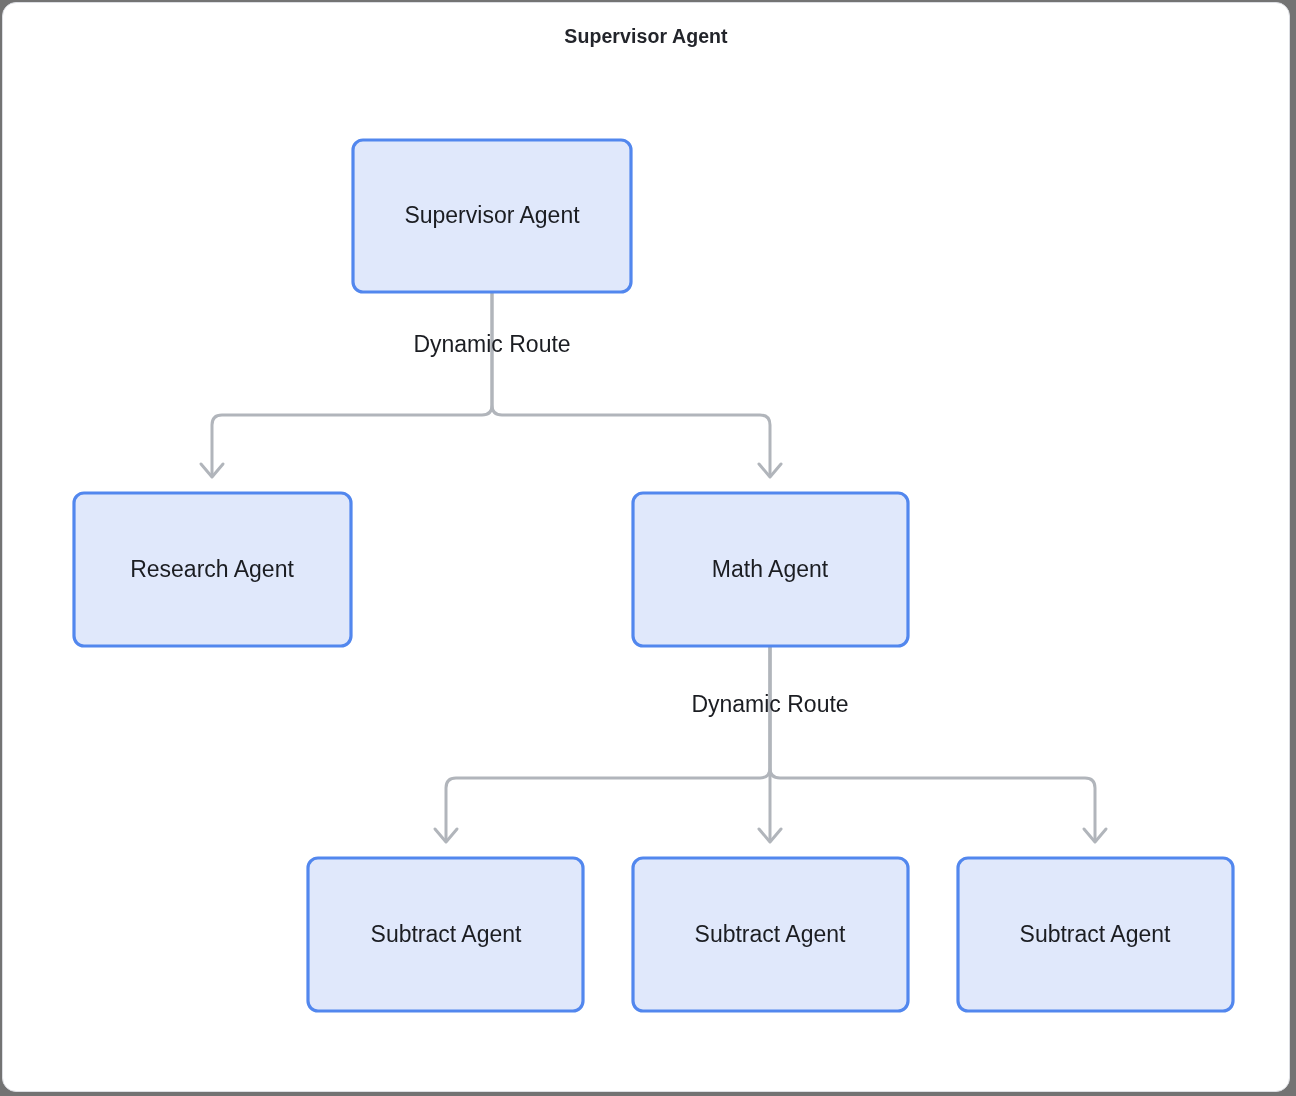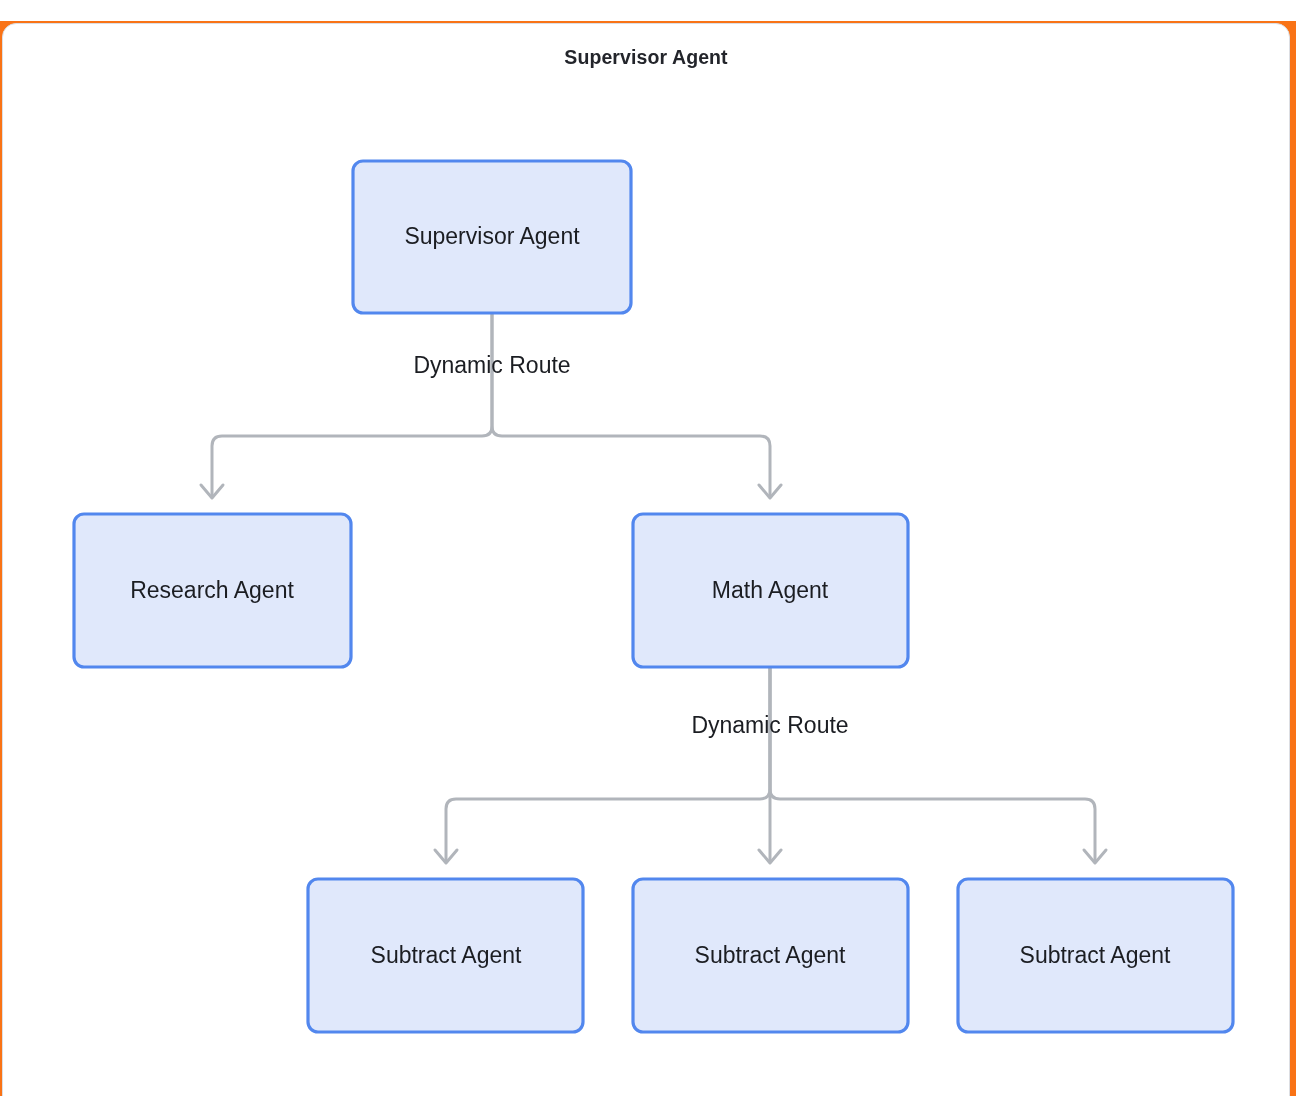--- a/index.html
+++ b/index.html
@@ -10,22 +10,21 @@
   body {
     width: 1296px;
     height: 1096px;
     font-family: "Liberation Sans", "DejaVu Sans", sans-serif;
     overflow: hidden;
     position: relative;
   }
   #page {
     position: absolute;
     inset: 0;
-    background: #f97316;
-    margin-top: 21px;
+    background: #737373;
   }
   #diagram-card {
     position: absolute;
     left: 2px;
     top: 2px;
     width: 1288px;
     height: 1090px;
     background: #ffffff;
     border: 1.5px solid #dcdee3;
     border-radius: 14px;

